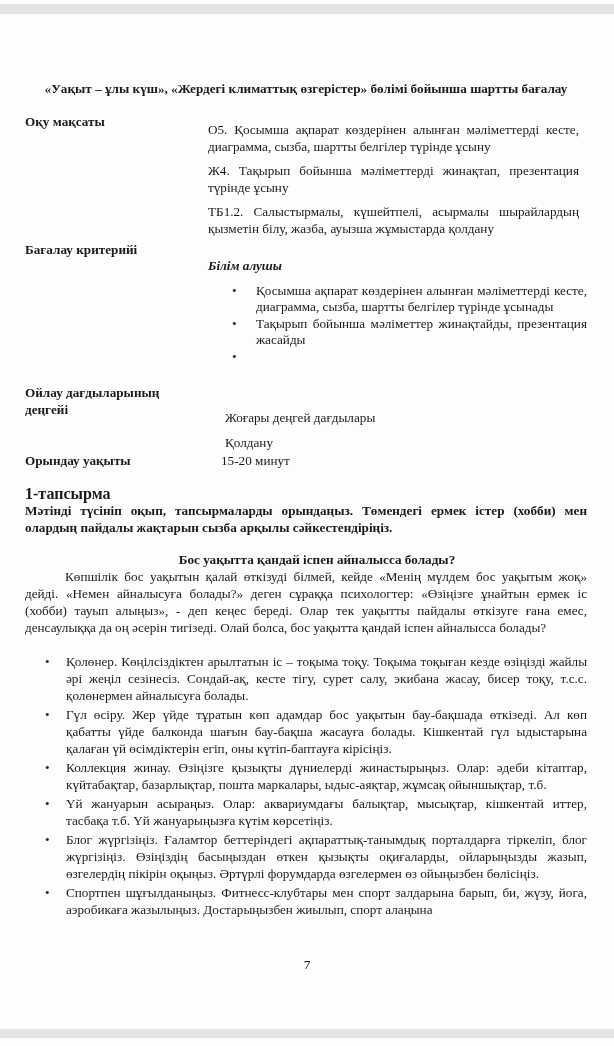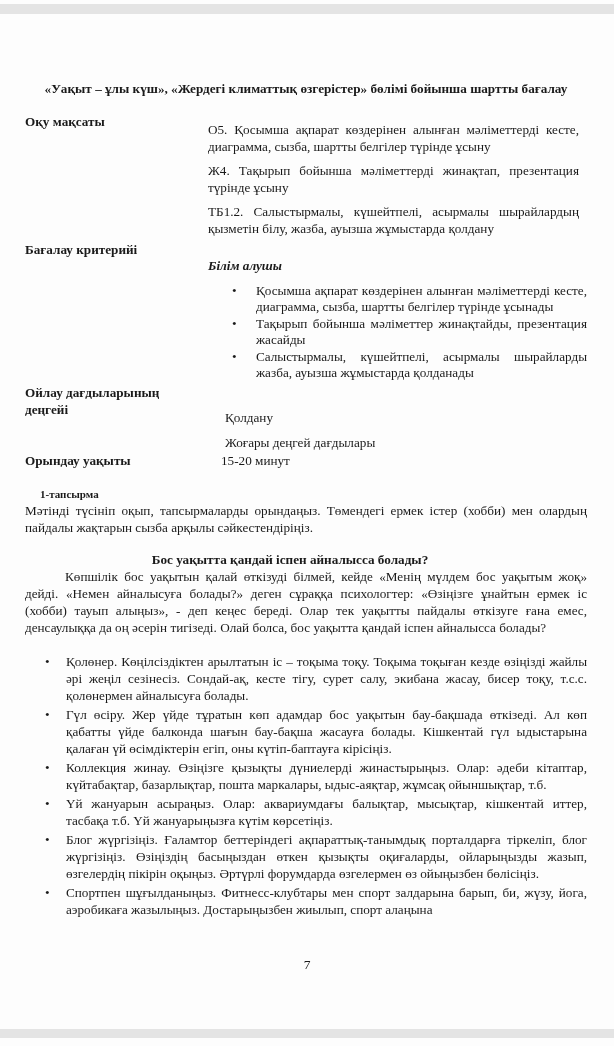--- a/index.html
+++ b/index.html
@@ -14,23 +14,23 @@
   .title {
     left: 25px; width: 562px; top: 80px; font-weight: bold; font-size: 13.2px; line-height: 17px; text-align: center;
   }
   .lbl { left: 25px; font-weight: bold; font-size: 13.2px; line-height: 16.5px; }
   .col2 { left: 200px; width: 387px; font-size: 13.2px; line-height: 16.5px; text-align: justify; }
   .col2 p { margin: 8px; }
   .ital { font-style: italic; font-weight: bold; }
   ul.bl { margin: 0; padding: 0; list-style: none; }
   ul.bl li { position: relative; padding-left: 56px; }
   ul.bl li .bul { position: absolute; left: 32px; top: 0; }
-  .task-h { left: 40px; top: 486px; font-weight: bold; font-size: 11px; line-height: 16.5px; }
-  .task-body { left: 25px; width: 562px; top: 502px; font-weight: normal; font-size: 13.2px; line-height: 17px; text-align: justify; }
-  .sec-title { left: 9px; width: 562px; top: 551px; font-weight: bold; font-size: 13.2px; line-height: 17px; text-align: center; }
+  .task-h { left: 25px; top: 486px; font-weight: bold; font-size: 16px; line-height: 16.5px; }
+  .task-body { left: 25px; width: 562px; top: 502px; font-weight: bold; font-size: 13.2px; line-height: 17px; text-align: justify; }
+  .sec-title { left: 36px; width: 562px; top: 551px; font-weight: bold; font-size: 13.2px; line-height: 17px; text-align: center; }
   .para { left: 25px; width: 562px; top: 568px; font-size: 13.2px; line-height: 17px; text-align: justify; text-indent: 40px; margin: 0; }
   .hobbies { left: 25px; width: 562px; top: 653px; font-size: 13.2px; line-height: 17px; text-align: justify; margin: 0; padding: 0; list-style: none; }
   .hobbies li { position: relative; padding-left: 41px; margin-bottom: 2px; }
   .hobbies li .bul { position: absolute; left: 20px; top: 0; }
   .page-num { left: 0; width: 614px; top: 957px; text-align: center; font-size: 13.5px; }
 </style>
 </head>
 <body>
 
 <div class="band-top"></div>
@@ -45,31 +45,31 @@
     <p>Ж4. Тақырып бойынша мәліметтерді жинақтап, презентация түрінде ұсыну</p>
     <p>ТБ1.2. Салыстырмалы, күшейтпелі, асырмалы шырайлардың қызметін білу, жазба, ауызша жұмыстарда қолдану</p>
   </div>
 
   <div class="abs lbl" style="top:242px;">Бағалау критерийі</div>
   <div class="abs col2" style="top:250px;">
     <p class="ital">Білім алушы</p>
     <ul class="bl">
       <li><span class="bul">•</span><span>Қосымша ақпарат көздерінен алынған мәліметтерді кесте, диаграмма, сызба, шартты белгілер түрінде ұсынады</span></li>
       <li><span class="bul">•</span><span>Тақырып бойынша мәліметтер жинақтайды, презентация жасайды</span></li>
-      <li><span class="bul">•</span><span>Салыстырмалы, күшейтпелі, асырмалы шырайларды жазба, ауызша жұмыстарда қолданады</span></li>
+      <li><span class="bul">•</span></li>
     </ul>
   </div>
 
   <div class="abs lbl" style="top:385px;">
     <div>Ойлау дағдыларының</div>
     <div>деңгейі</div>
   </div>
   <div class="abs col2" style="top:402px; left:217px;">
+    <p>Жоғары деңгей дағдылары</p>
     <p>Қолдану</p>
-    <p>Жоғары деңгей дағдылары</p>
   </div>
 
   <div class="abs lbl" style="top:453px;">Орындау уақыты</div>
   <div class="abs col2" style="top:453px; left:221px;">15-20 минут</div>
 
   <div class="abs task-h">1-тапсырма</div>
   <div class="abs task-body">Мәтінді түсініп оқып, тапсырмаларды орындаңыз. Төмендегі ермек істер (хобби) мен олардың пайдалы жақтарын сызба арқылы сәйкестендіріңіз.</div>
 
   <div class="abs sec-title">Бос уақытта қандай іспен айналысса болады?</div>
   <p class="abs para">Көпшілік бос уақытын қалай өткізуді білмей, кейде «Менің мүлдем бос уақытым жоқ» дейді. «Немен айналысуға болады?» деген сұраққа психологтер: «Өзіңізге ұнайтын ермек іс (хобби) тауып алыңыз», - деп кеңес береді. Олар тек уақытты пайдалы өткізуге ғана емес, денсаулыққа да оң әсерін тигізеді. Олай болса, бос уақытта қандай  іспен айналысса болады?</p>

